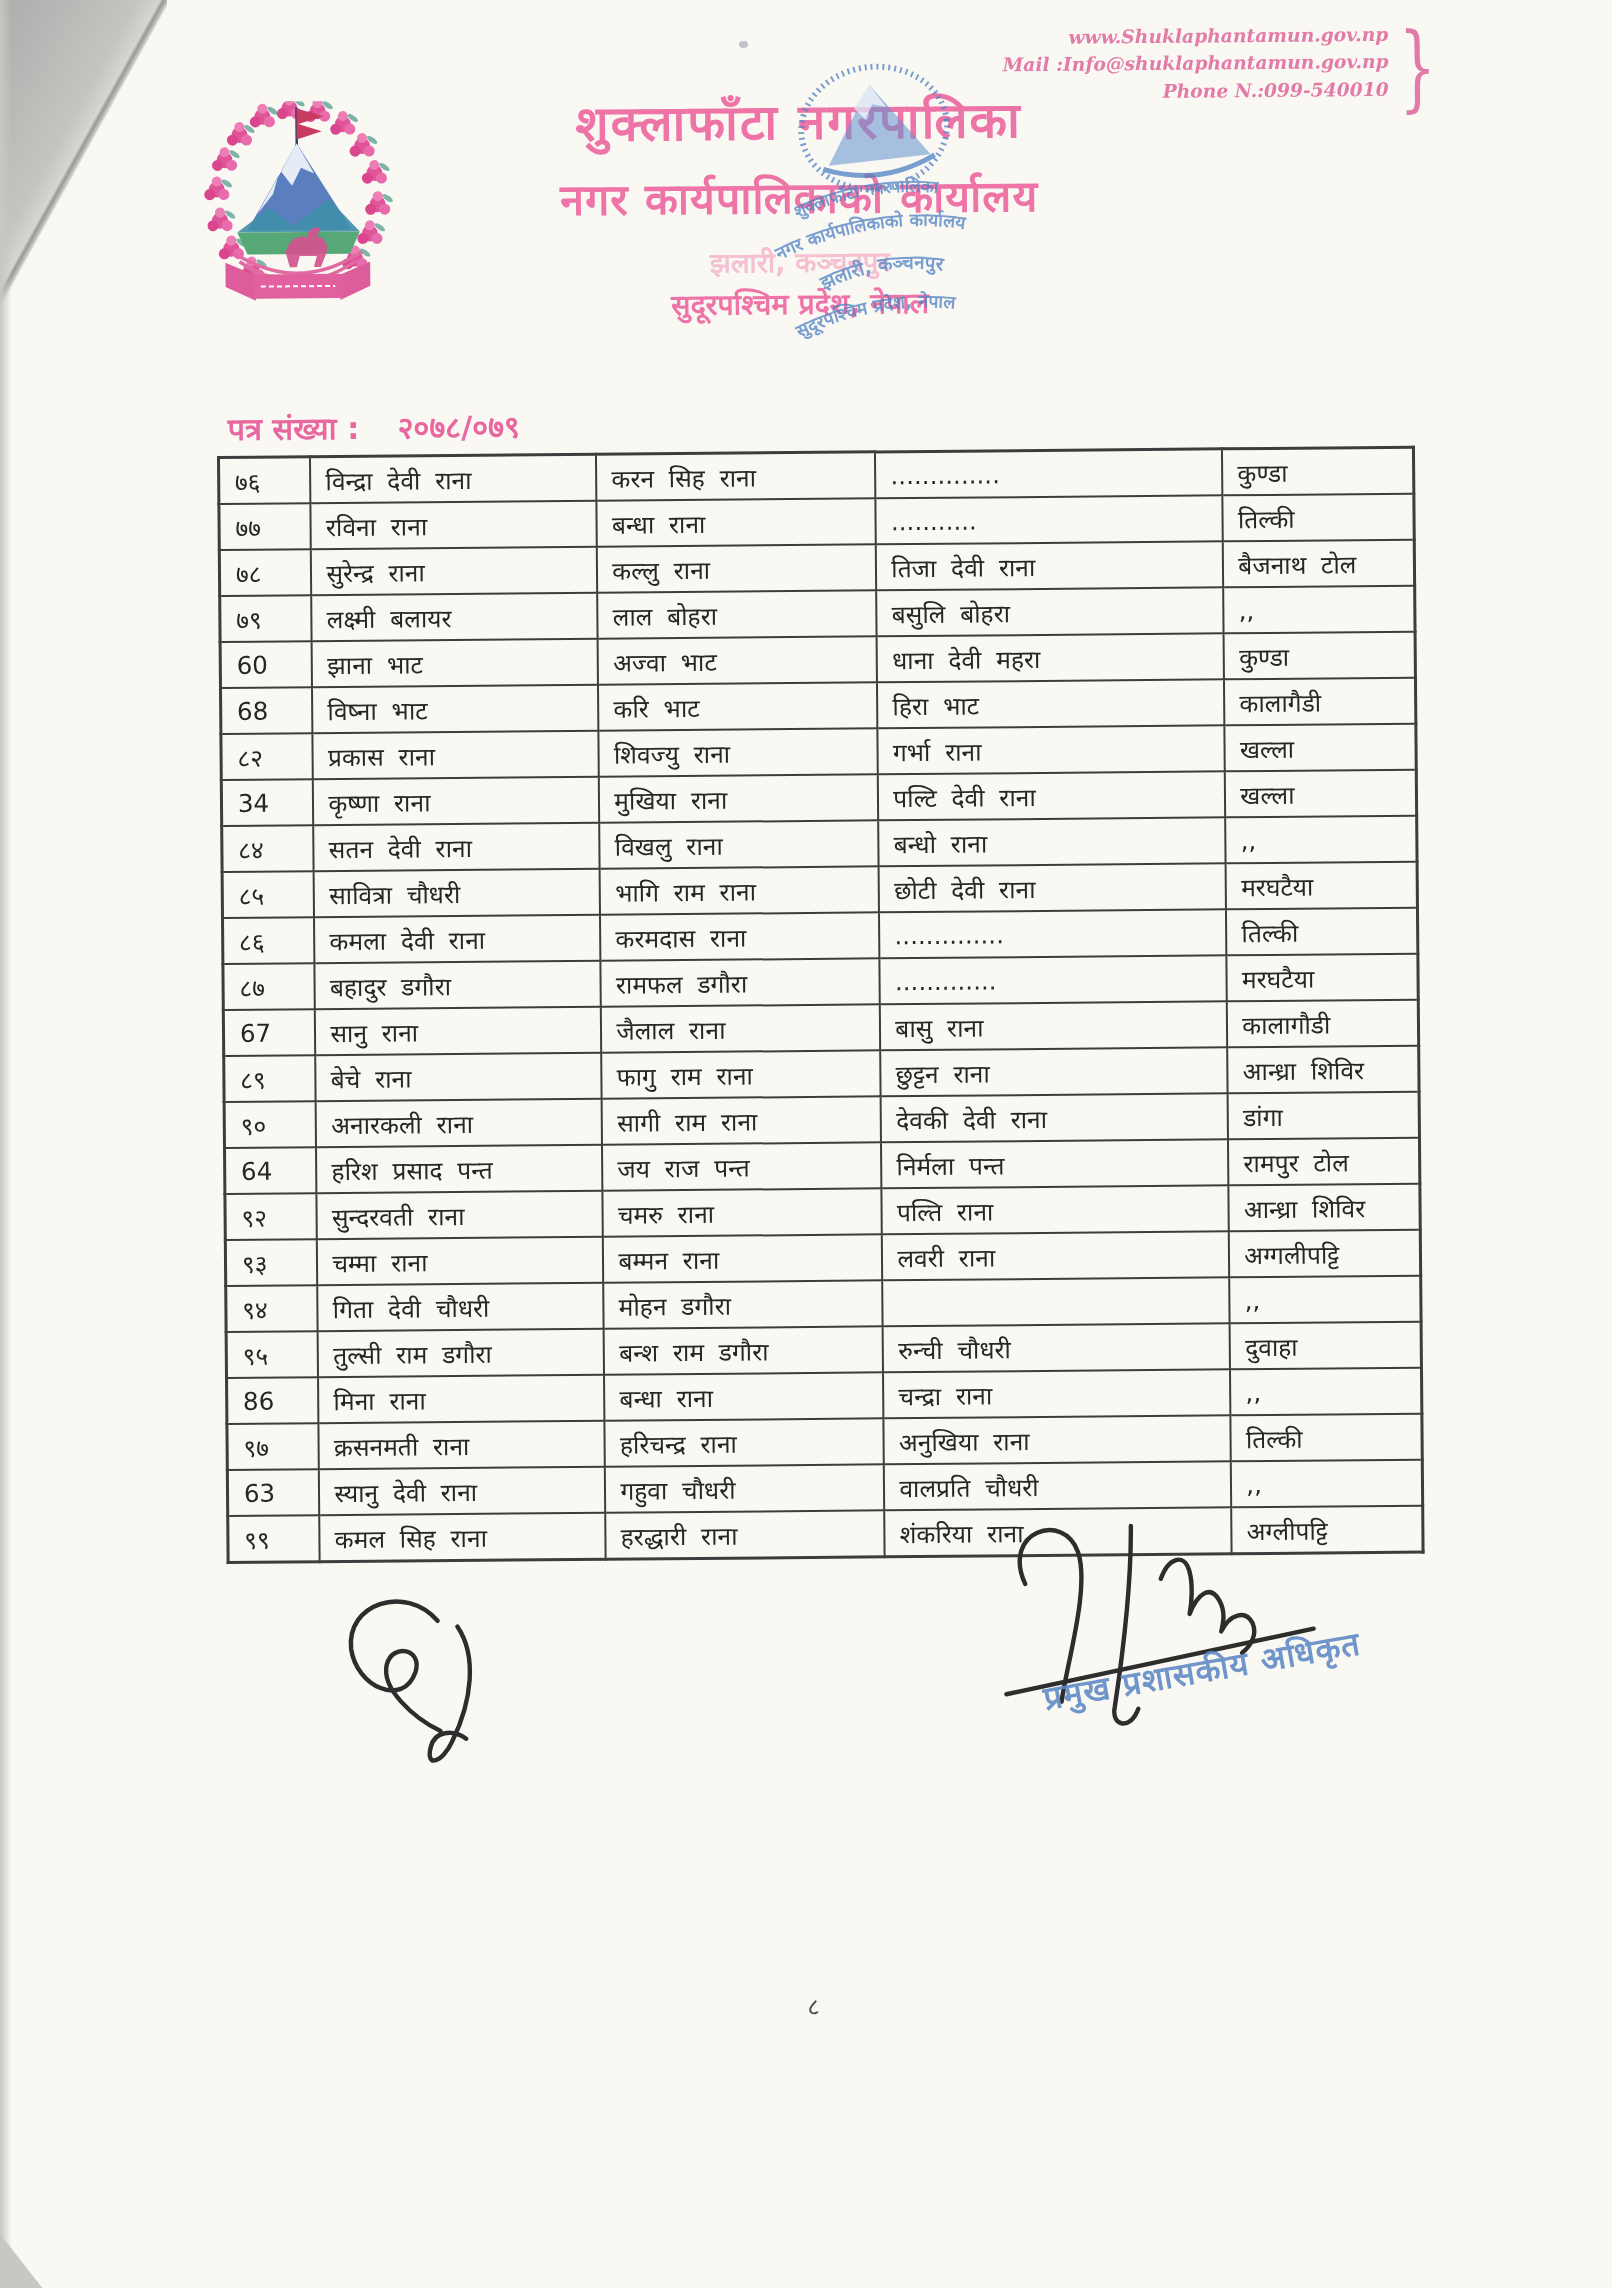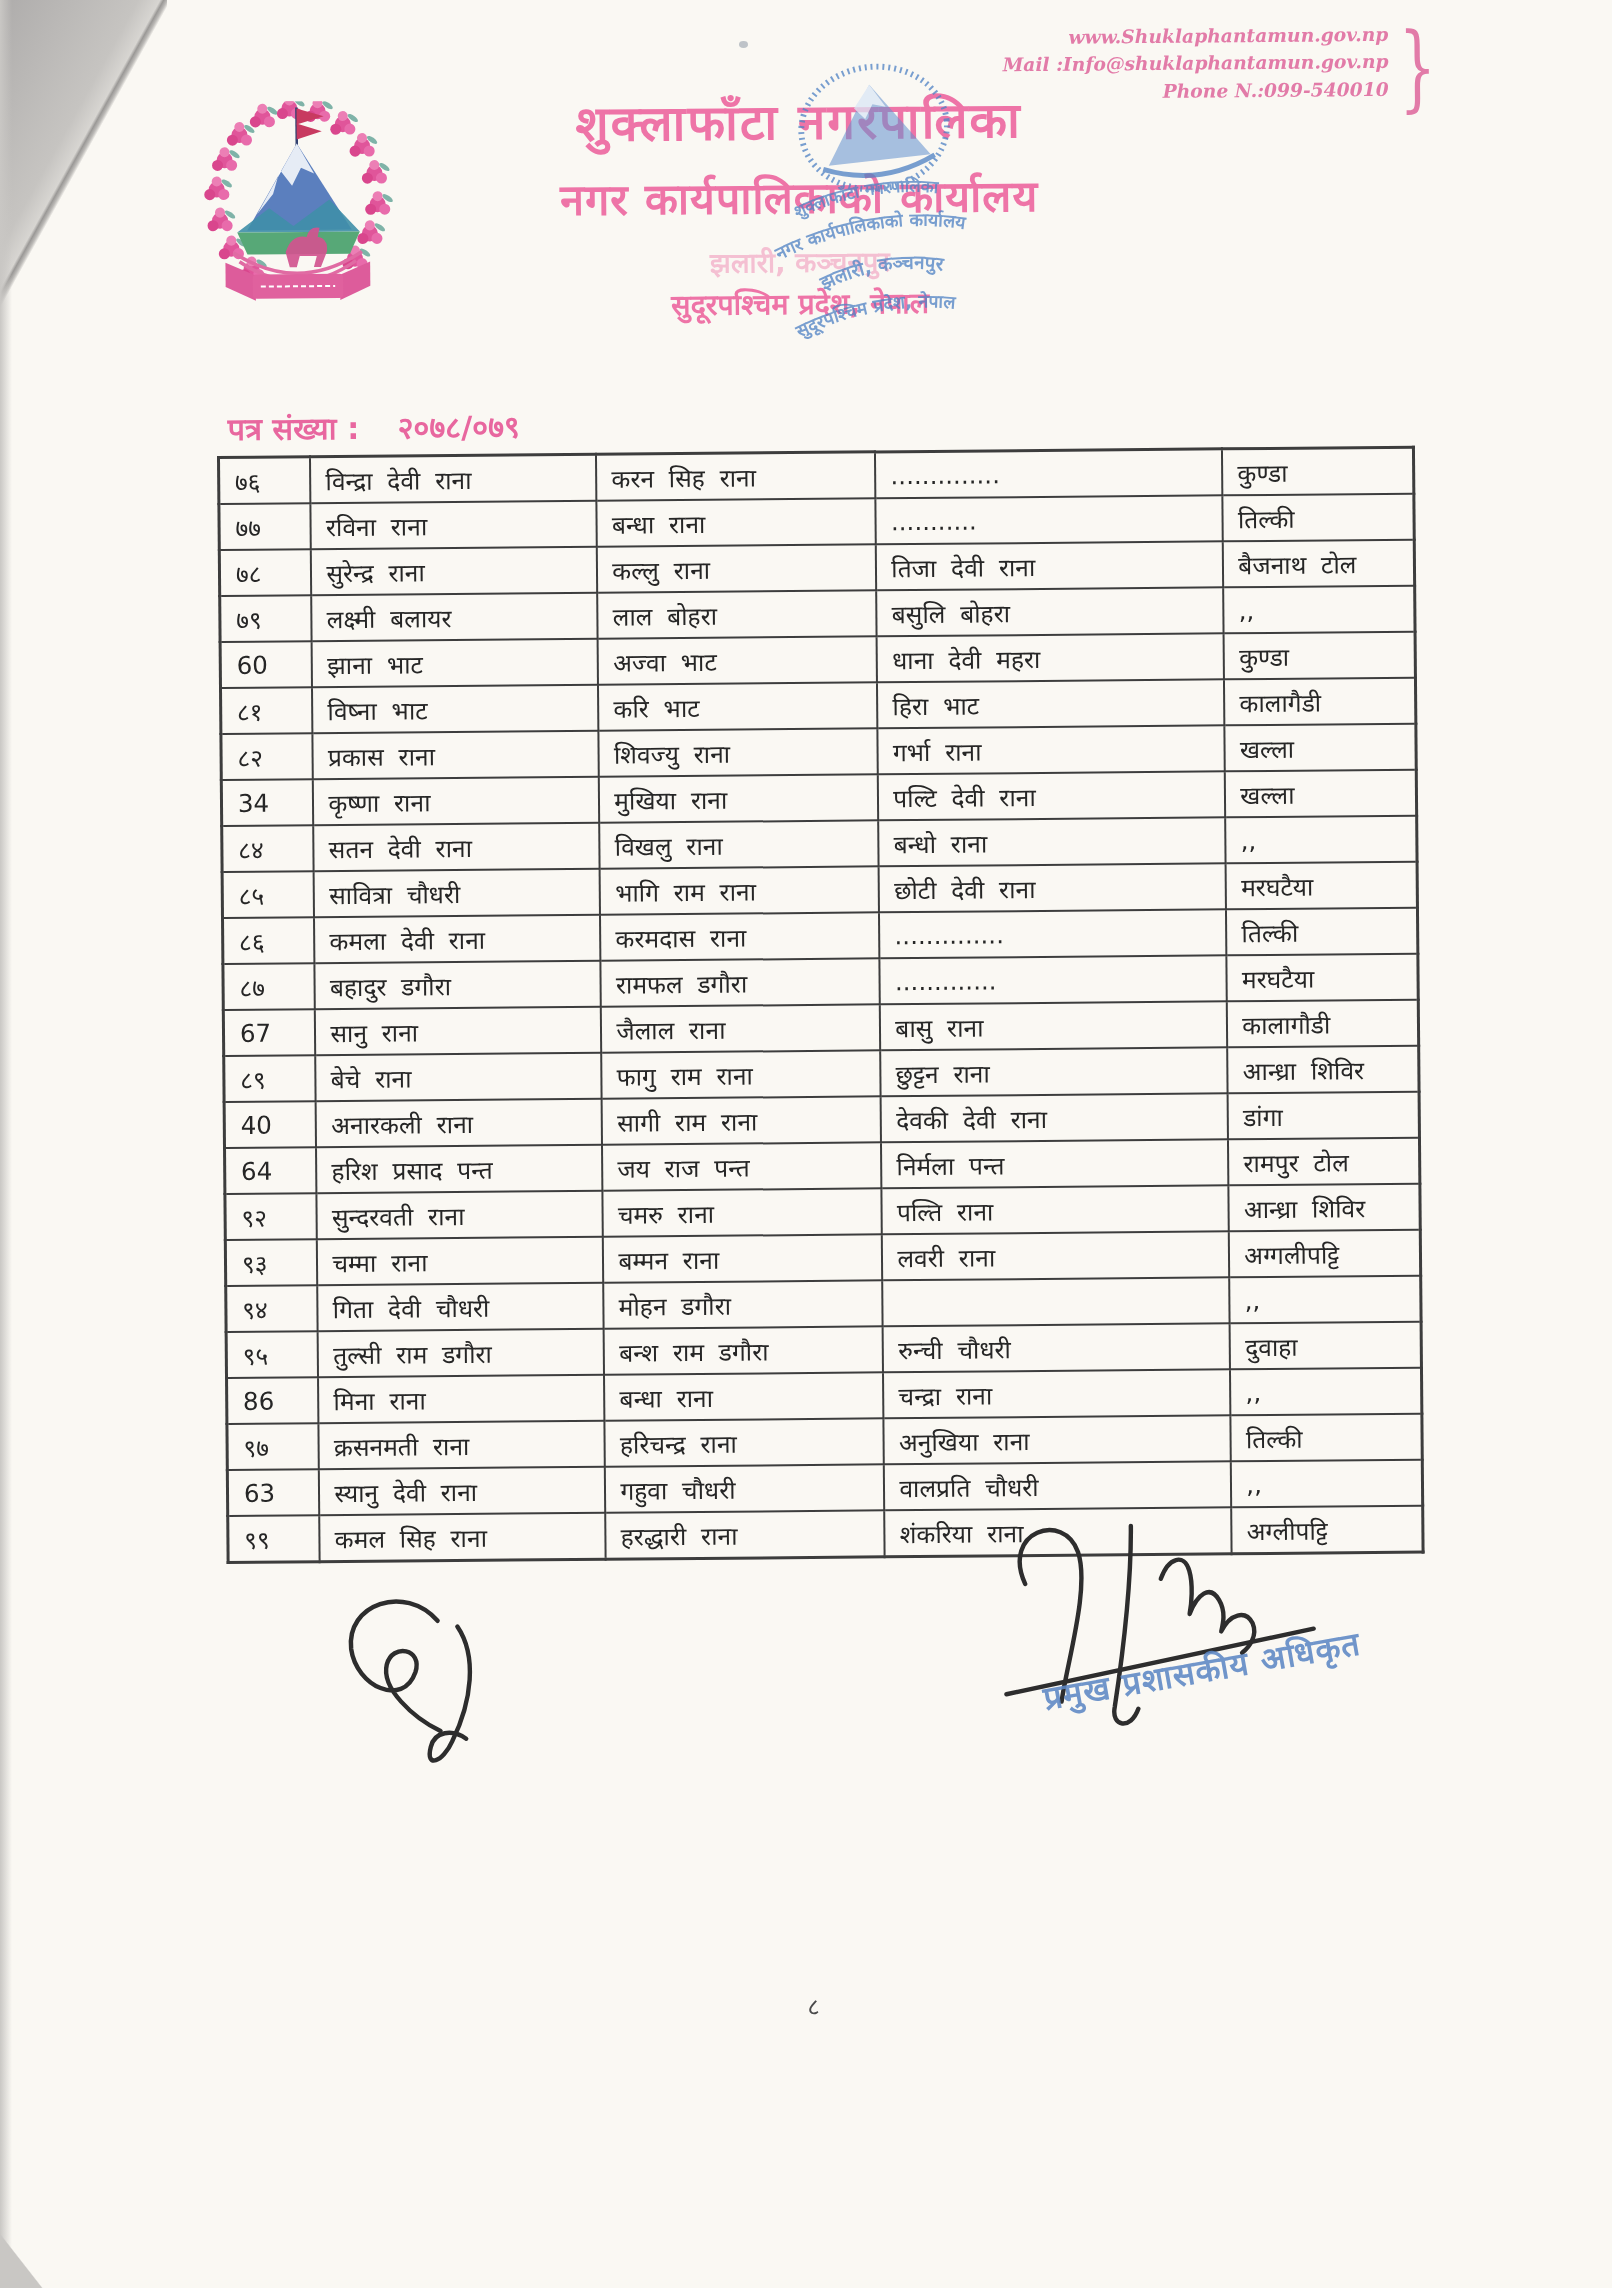--- a/index.html
+++ b/index.html
@@ -191,21 +191,21 @@
             <td class="c-address">,,</td>
           </tr>
           <tr>
             <td class="c-sn">60</td>
             <td class="c-name">झाना भाट</td>
             <td class="c-father">अज्वा भाट</td>
             <td class="c-mother">धाना देवी महरा</td>
             <td class="c-address">कुण्डा</td>
           </tr>
           <tr>
-            <td class="c-sn">८१</td>
+            <td class="c-sn">68</td>
             <td class="c-name">विष्ना भाट</td>
             <td class="c-father">करि भाट</td>
             <td class="c-mother">हिरा भाट</td>
             <td class="c-address">कालागैडी</td>
           </tr>
           <tr>
             <td class="c-sn">८२</td>
             <td class="c-name">प्रकास राना</td>
             <td class="c-father">शिवज्यु राना</td>
             <td class="c-mother">गर्भा राना</td>
@@ -254,21 +254,21 @@
             <td class="c-address">कालागौडी</td>
           </tr>
           <tr>
             <td class="c-sn">८९</td>
             <td class="c-name">बेचे राना</td>
             <td class="c-father">फागु राम राना</td>
             <td class="c-mother">छुट्टन राना</td>
             <td class="c-address">आन्ध्रा शिविर</td>
           </tr>
           <tr>
-            <td class="c-sn">40</td>
+            <td class="c-sn">९०</td>
             <td class="c-name">अनारकली राना</td>
             <td class="c-father">सागी राम राना</td>
             <td class="c-mother">देवकी देवी राना</td>
             <td class="c-address">डांगा</td>
           </tr>
           <tr>
             <td class="c-sn">64</td>
             <td class="c-name">हरिश प्रसाद पन्त</td>
             <td class="c-father">जय राज पन्त</td>
             <td class="c-mother">निर्मला पन्त</td>

